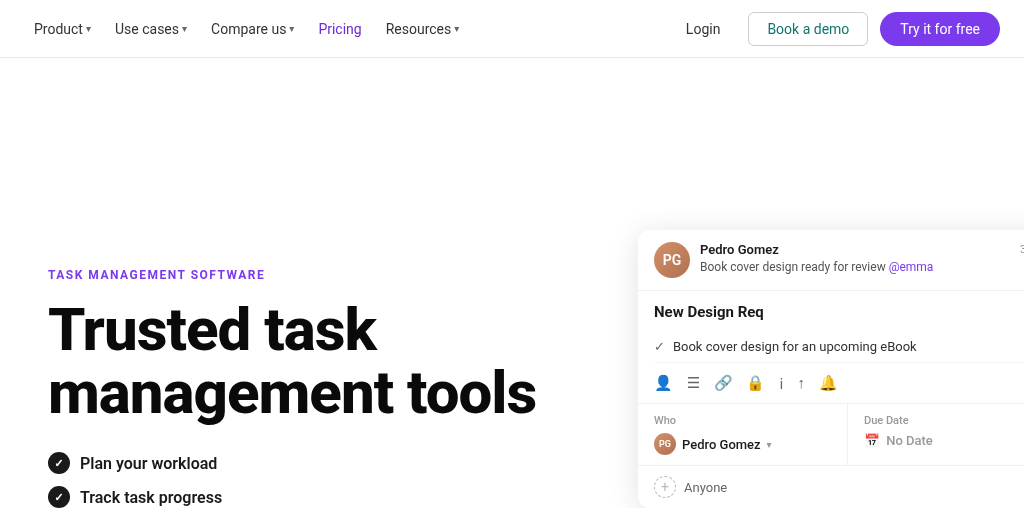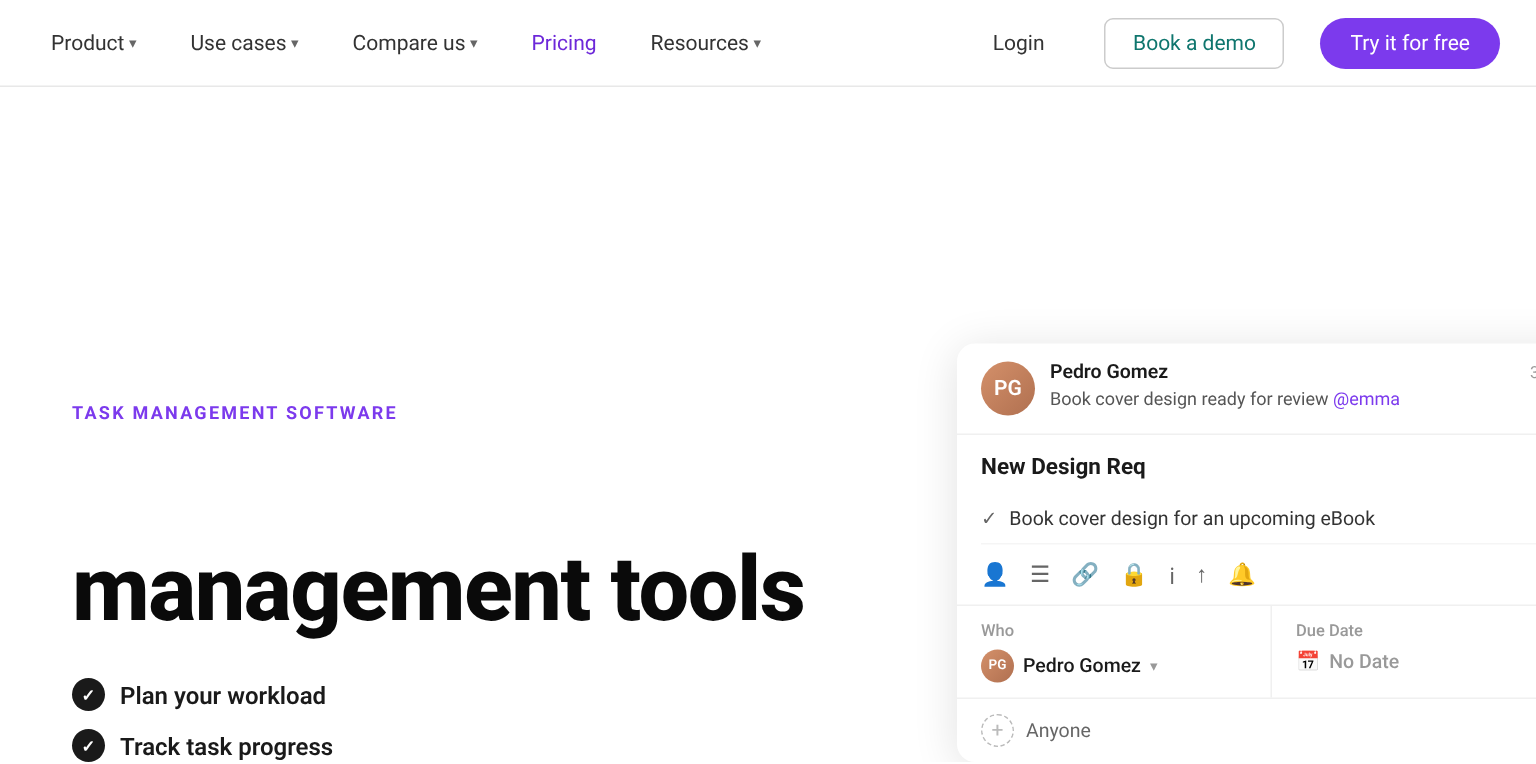--- a/index.html
+++ b/index.html
@@ -11,21 +11,21 @@
       padding: 0 24px; height: 58px;
       border-bottom: 1px solid #e8e8e8;
       background: #fff;
     }
     .logo {
       display: flex; align-items: center;
       font-size: 22px; font-weight: 700; color: #1a1a1a;
       margin-right: 32px; letter-spacing: -0.5px;
     }
     .logo-dot { color: #e91e8c; font-size: 28px; line-height: 1; }
-    .nav-links { display: flex; align-items: center; gap: 16px; flex: 1; justify-content: center; }
+    .nav-links { display: flex; align-items: center; gap: 4px; flex: 1; justify-content: center; }
     .nav-item {
       display: flex; align-items: center; gap: 3px;
       padding: 6px 10px; font-size: 14px; color: #333;
       cursor: pointer; border-radius: 4px; white-space: nowrap;
     }
     .nav-item .chevron { font-size: 10px; color: #666; }
     .nav-plain { padding: 6px 10px; font-size: 14px; color: #6d28d9; cursor: pointer; }
     .nav-login { padding: 6px 16px; font-size: 14px; color: #333; cursor: pointer; }
     .nav-demo {
       padding: 8px 18px; font-size: 14px; color: #0f766e;
@@ -174,21 +174,21 @@
     <div class="nav-login">Login</div>
     <div class="nav-demo">Book a demo</div>
     <div class="nav-cta">Try it for free</div>
   </div>
 </nav>
 
 <div class="hero">
   <div class="hero-left">
     <div class="hero-eyebrow">TASK MANAGEMENT SOFTWARE</div>
     <div class="hero-title">
-      <br>
+      <span>Trusted task</span><br>
       <span>management tools</span>
     </div>
     <ul class="feature-list">
       <li class="feature-item">
         <span class="feature-check">✓</span>
         <span>Plan your workload</span>
       </li>
       <li class="feature-item">
         <span class="feature-check">✓</span>
         <span>Track task progress</span>

